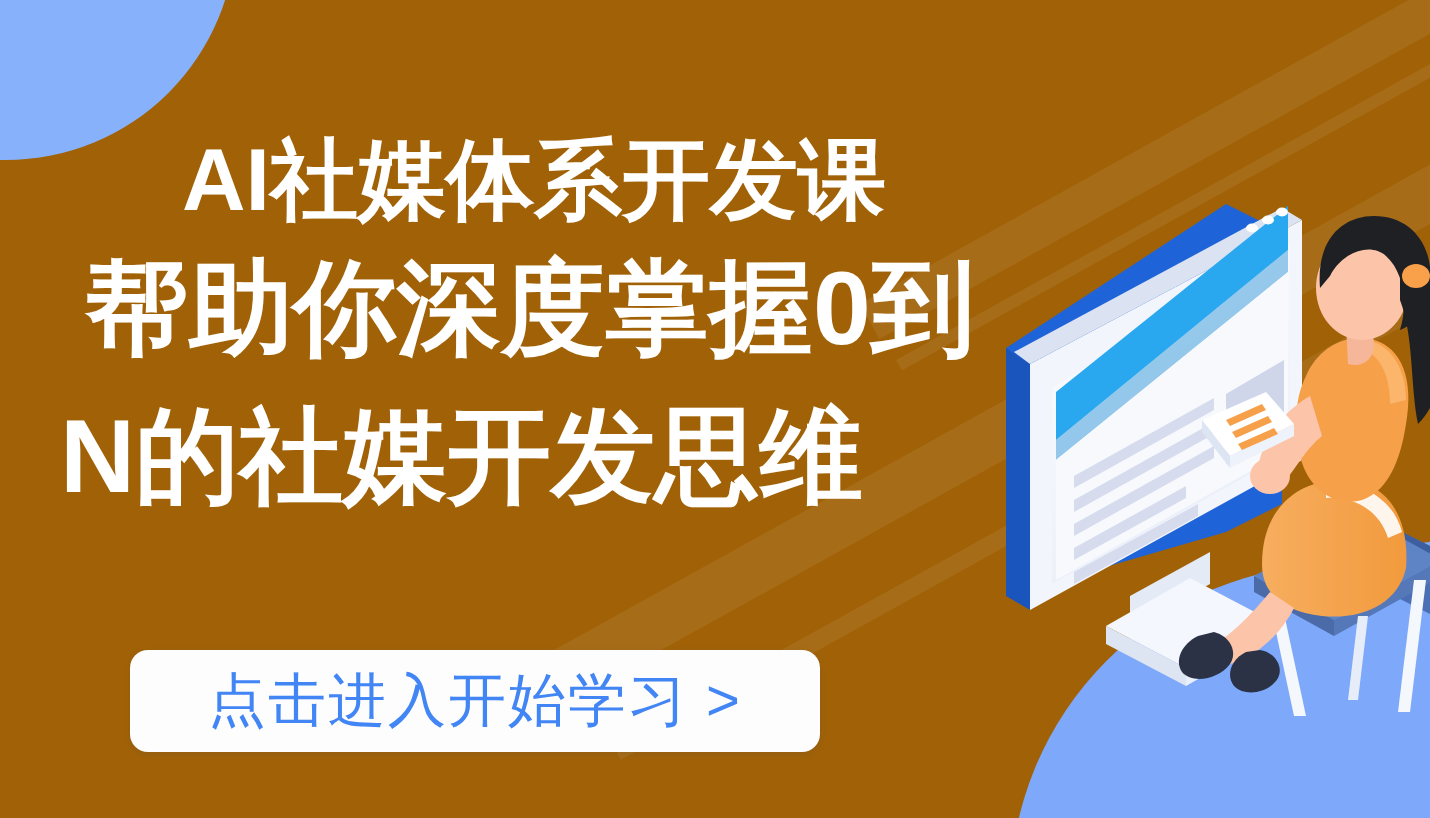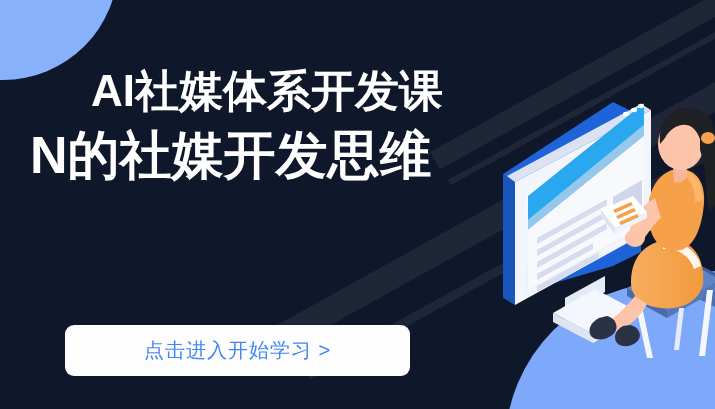--- a/index.html
+++ b/index.html
@@ -9,21 +9,21 @@
   }
   body {
     font-family: "Liberation Sans", "DejaVu Sans", sans-serif;
   }
 
   .banner {
     position: relative;
     width: 715px;
     height: 409px;
     overflow: hidden;
-    background: #0f172a;
+    background: #a16207;
   }
 
   
   .bg-layer {
     position: absolute;
     inset: 0;
     overflow: hidden;
   }
 
   .deco-arc-topleft {
@@ -125,21 +125,21 @@
     border-radius: 9px;
     display: flex;
     align-items: center;
     justify-content: center;
     z-index: 7;
     cursor: pointer;
     box-shadow: 0 1px 3px rgba(20,60,140,0.10);
   }
   .cta-label {
     color: #4285f4;
-    font-size: 20px;
+    font-size: 29px;
     letter-spacing: 1px;
     font-family: "Liberation Sans", "DejaVu Sans", sans-serif;
     white-space: nowrap;
   }
 
   
   .illustration {
     position: absolute;
     left: 495px;
     top: 70px;
@@ -267,20 +267,21 @@
         <path d="M140,226 C130,238 120,248 112,252 L120,262 C134,258 146,246 152,234 Z" fill="#fcc4a8"></path>
 
         <path d="M104,248 C96,252 92,260 96,266 C101,272 114,270 120,262 C124,256 120,248 112,246 Z" fill="#2b3246"></path>
         <path d="M128,256 C120,260 118,268 122,273 C128,279 140,276 144,269 C147,263 142,256 135,255 Z" fill="#2b3246"></path>
       </g>
     </svg>
   </div>
 
   <div class="headline">
     <div class="headline-line l1">AI社媒体系开发课</div>
+    <div class="headline-line l2">帮助你深度掌握0到</div>
     <div class="headline-line l3">N的社媒开发思维</div>
   </div>
 
   <div class="cta-button">
     <span class="cta-label">点击进入开始学习 &gt;</span>
   </div>
 
 </div>
 
 </body></html>

